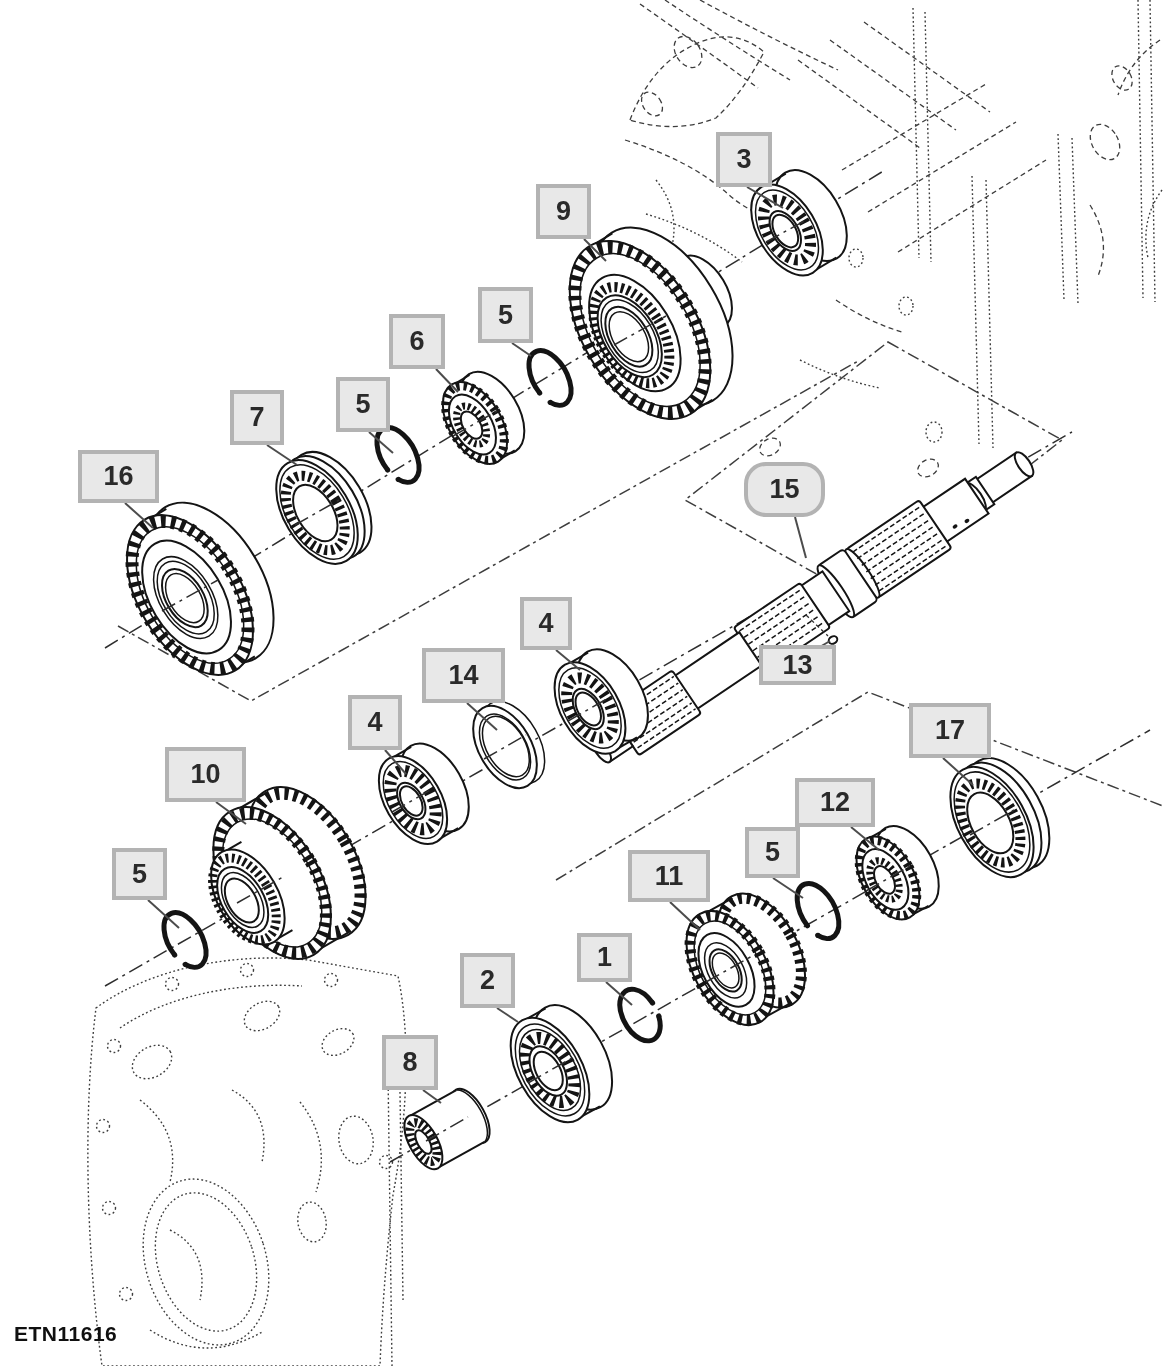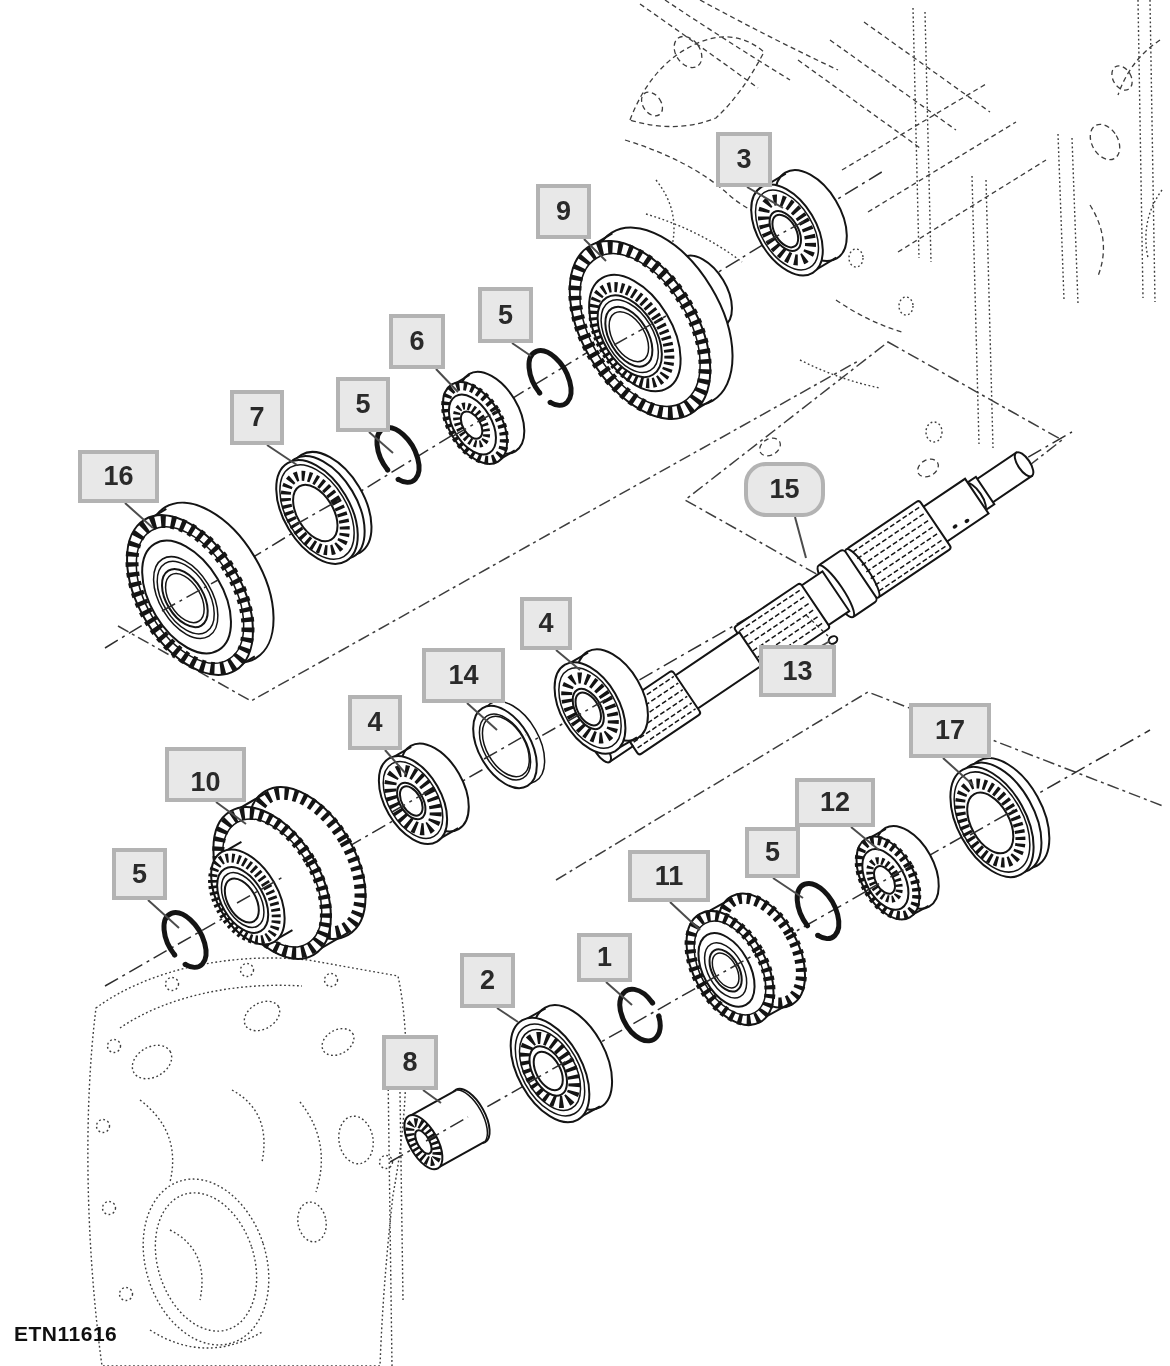--- a/index.html
+++ b/index.html
@@ -399,33 +399,33 @@
       </div>
       <div class="callout" style="left: 78px; top: 450px; width: 81px; height: 53px;">
         <span>16</span>
       </div>
       <div class="callout" style="left: 744px; top: 462px; width: 81px; height: 55px; border-radius: 22px;">
         <span>15</span>
       </div>
       <div class="callout" style="left: 520px; top: 597px; width: 52px; height: 53px;">
         <span>4</span>
       </div>
-      <div class="callout" style="left: 759px; top: 645px; width: 77px; height: 52px;">
+      <div class="callout" style="left: 759px; top: 645px; width: 77px; height: 40px;">
         <span>13</span>
       </div>
       <div class="callout" style="left: 422px; top: 648px; width: 83px; height: 55px; text-align: center;">
         <span>14</span>
       </div>
       <div class="callout" style="left: 348px; top: 695px; width: 54px; height: 55px;">
         <span>4</span>
       </div>
       <div class="callout" style="left: 890px; top: 703px; width: 82px; height: 55px; margin-left: 19px;">
         <span>17</span>
       </div>
-      <div class="callout" style="left: 165px; top: 747px; width: 81px; height: 55px; align-items: flex-end;">
+      <div class="callout" style="left: 165px; top: 747px; width: 81px; height: 55px;">
         <span>10</span>
       </div>
       <div class="callout" style="left: 795px; top: 778px; width: 80px; height: 49px; text-align: center;">
         <span>12</span>
       </div>
       <div class="callout" style="left: 745px; top: 827px; width: 55px; height: 51px;">
         <span>5</span>
       </div>
       <div class="callout" style="left: 112px; top: 848px; width: 55px; height: 52px;">
         <span>5</span>

